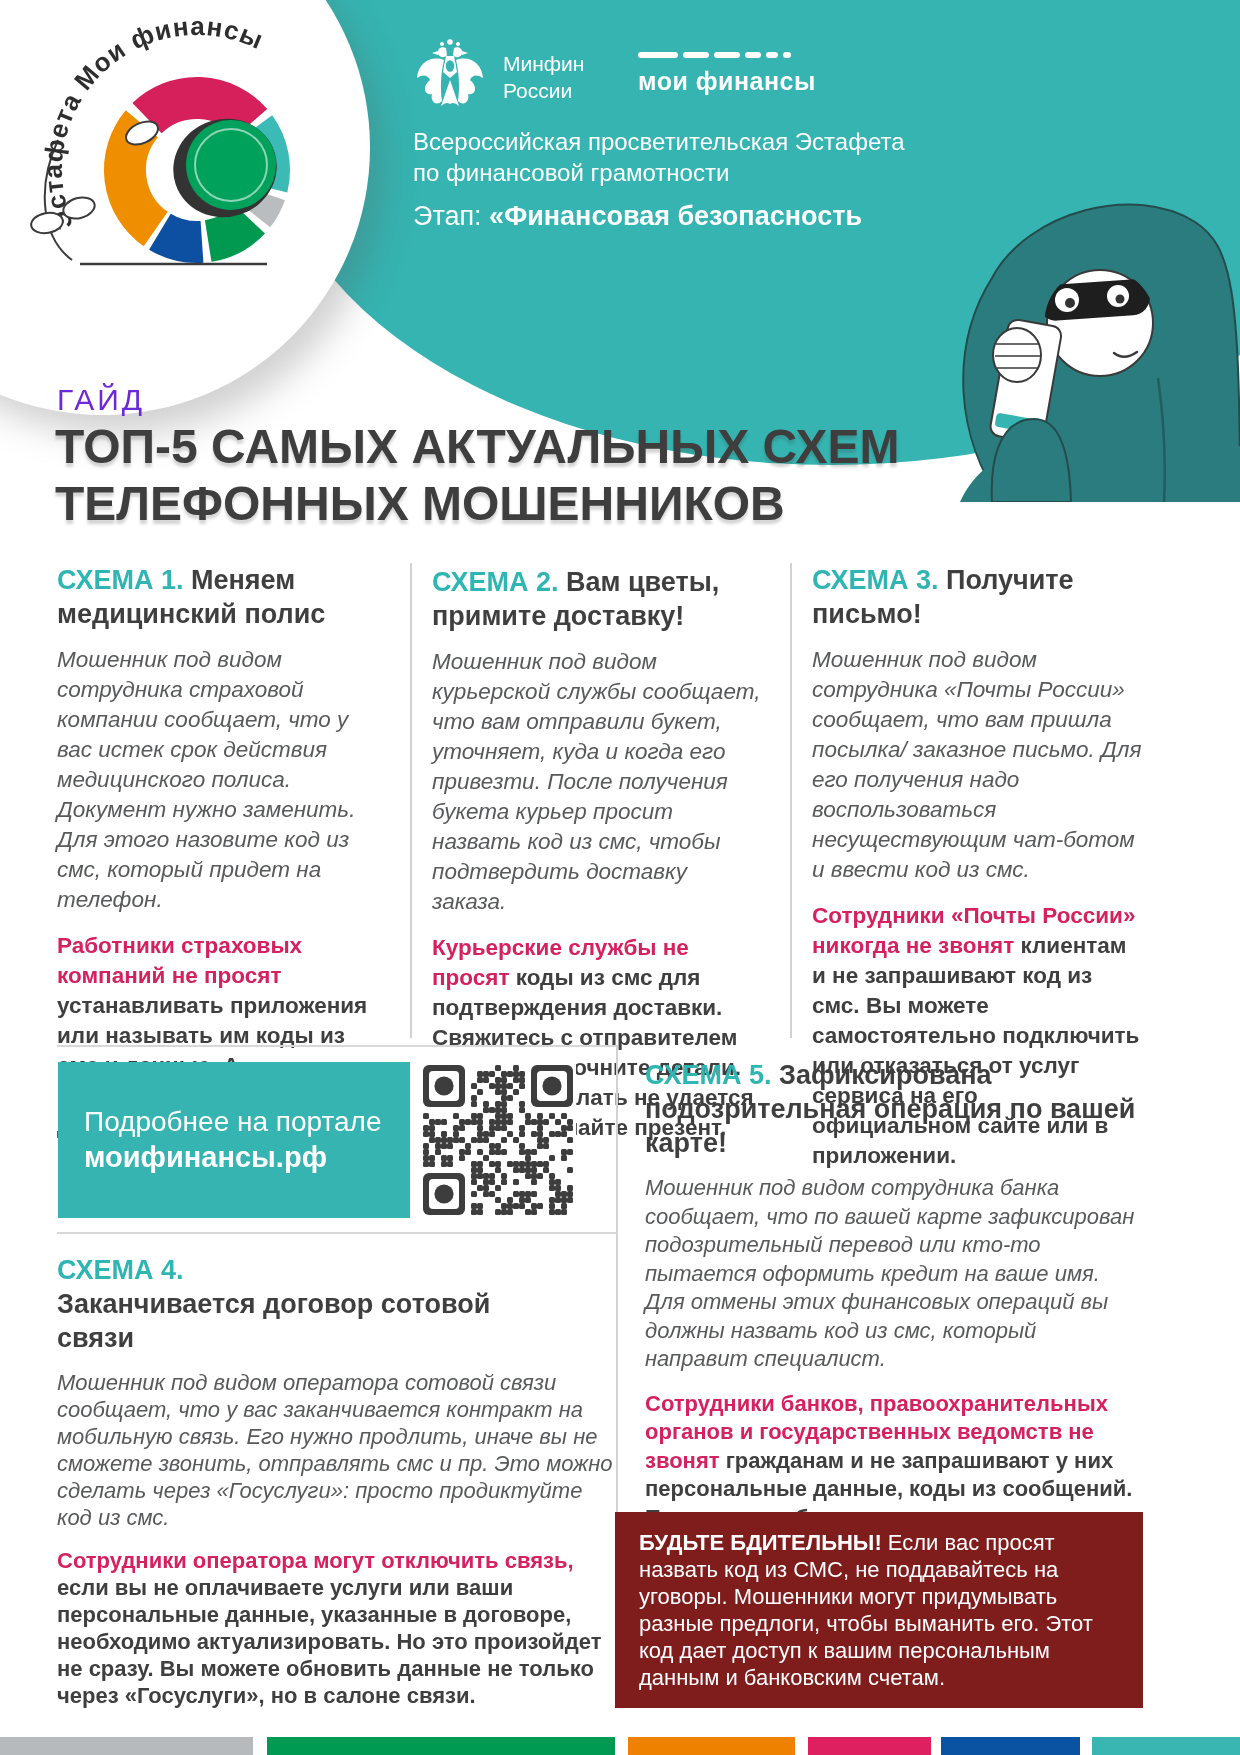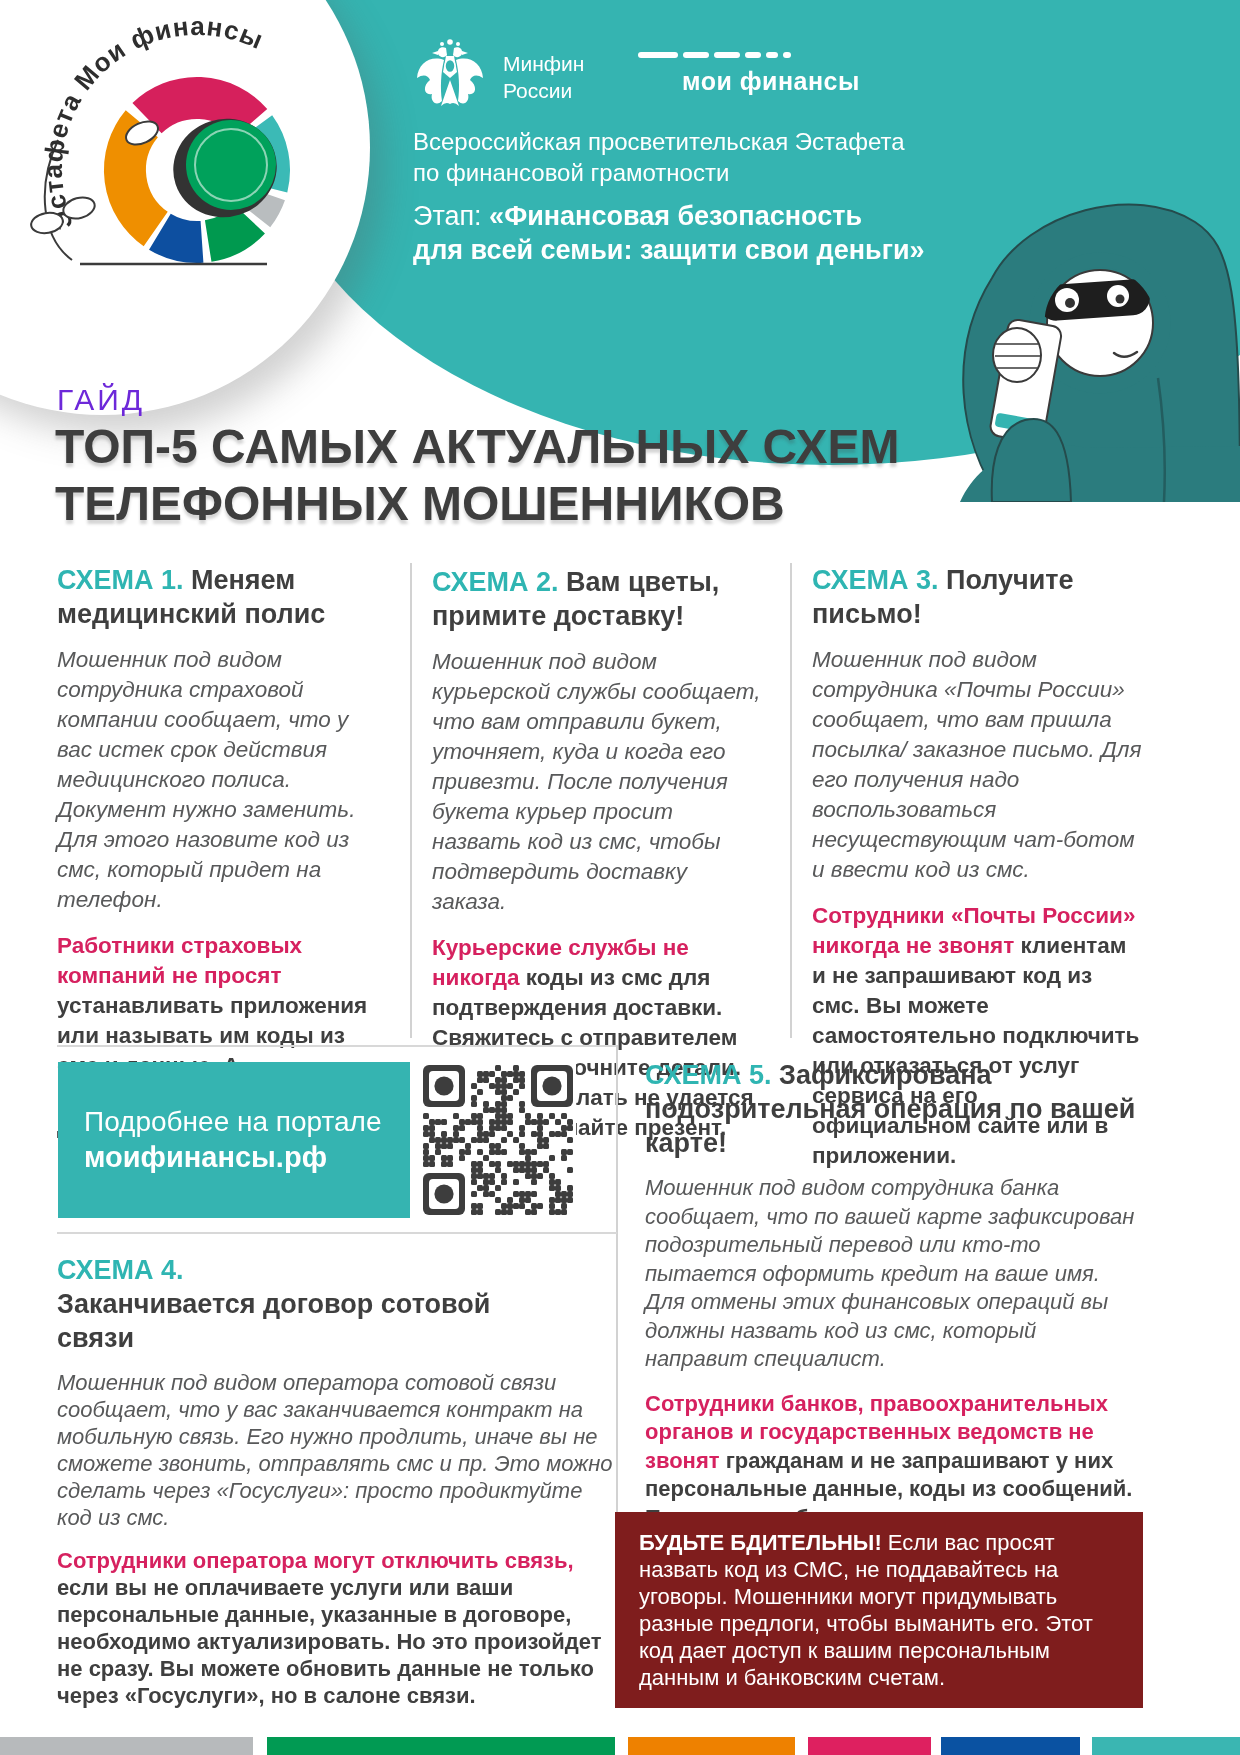--- a/index.html
+++ b/index.html
@@ -12,21 +12,21 @@
   #badge-circle{left:-165px;top:-120px;width:535px;height:535px;border-radius:50%;background:#fff;
                 box-shadow:14px 20px 35px rgba(90,90,90,.28);z-index:4;}
   #badge-art{left:12px;top:10px;z-index:5;}
   #crook{left:852px;top:170px;z-index:3;}
 
   #minfin-block{left:413px;top:36px;z-index:6;display:flex;align-items:flex-start;}
   #minfin-text{margin-left:16px;margin-top:14px;color:#fff;font-size:21px;line-height:27px;font-weight:400;}
   #mf-logo{left:638px;top:52px;z-index:6;}
   #mf-dashes{display:flex;gap:5px;align-items:center;height:6px;}
   #mf-dashes span{display:block;height:6px;border-radius:3px;background:#fff;}
-  #mf-name{color:#fff;font-weight:700;font-size:25px;margin-top:9px;letter-spacing:.5px;margin-left:44px;}
+  #mf-name{color:#fff;font-weight:700;font-size:25px;margin-top:9px;letter-spacing:.5px;}
 
   #hdr-sub{left:413px;top:126px;z-index:6;color:#fff;font-size:24px;line-height:31px;font-weight:400;}
   #hdr-stage{left:413px;top:199px;z-index:6;color:#fff;font-size:27px;line-height:34px;font-weight:400;}
   #hdr-stage b{font-weight:700;}
 
   
   #kicker{left:57px;top:383px;color:#6d28d9;font-size:30px;letter-spacing:3px;font-weight:500;z-index:6;}
   #h1{left:55px;top:418px;width:880px;color:#3e3e3e;font-size:48px;line-height:57px;font-weight:800;
       text-shadow:0 4px 3px rgba(60,60,60,.22);z-index:6;}
 
@@ -166,39 +166,38 @@
     </div>
     <div id="mf-name">мои финансы</div>
   </div>
 
   <div class="abs" id="hdr-sub">
     <div>Всероссийская просветительская Эстафета</div>
     <div>по финансовой грамотности</div>
   </div>
   <div class="abs" id="hdr-stage">
     <div><span>Этап: </span><b>«Финансовая безопасность</b></div>
-    <div><b>для всей семьи: защити свои деньги»</b></div>
   </div>
 
   <div class="abs" id="kicker">ГАЙД</div>
   <div class="abs" id="h1">
     <div>ТОП-5 САМЫХ АКТУАЛЬНЫХ СХЕМ</div>
     <div>ТЕЛЕФОННЫХ МОШЕННИКОВ</div>
   </div>
 
   <div class="abs scheme" id="s1">
     <h3><span class="lbl">СХЕМА 1.</span><span> Меняем медицинский полис</span></h3>
     <p class="desc">Мошенник под видом сотрудника страховой компании сообщает, что у вас истек срок действия медицинского полиса. Документ нужно заменить. Для этого назовите код из смс, который придет на телефон.</p>
     <p class="warn"><span class="lead">Работники страховых компаний не просят</span><span> устанавливать приложения или называть им коды из смс и данные. А медицинский полис действует бессрочно, и его не нужно менять.</span></p>
   </div>
   <div class="abs vrule" id="vr1"></div>
   <div class="abs scheme" id="s2">
     <h3><span class="lbl">СХЕМА 2.</span><span> Вам цветы, примите доставку!</span></h3>
     <p class="desc">Мошенник под видом курьерской службы сообщает, что вам отправили букет, уточняет, куда и когда его привезти. После получения букета курьер просит назвать код из смс, чтобы подтвердить доставку заказа.</p>
-    <p class="warn"><span class="lead">Курьерские службы не никогда</span><span> коды из смс для подтверждения доставки. Свяжитесь с отправителем подарка и уточните детали. Если это сделать не удается — не принимайте презент.</span></p>
+    <p class="warn"><span class="lead">Курьерские службы не просят</span><span> коды из смс для подтверждения доставки. Свяжитесь с отправителем подарка и уточните детали. Если это сделать не удается — не принимайте презент.</span></p>
   </div>
   <div class="abs vrule" id="vr2"></div>
   <div class="abs scheme" id="s3">
     <h3><span class="lbl">СХЕМА 3.</span><span> Получите письмо!</span></h3>
     <p class="desc">Мошенник под видом сотрудника «Почты России» сообщает, что вам пришла посылка/ заказное письмо. Для его получения надо воспользоваться несуществующим чат-ботом и ввести код из смс.</p>
     <p class="warn"><span class="lead">Сотрудники «Почты России» никогда не звонят</span><span> клиентам и не запрашивают код из смс. Вы можете самостоятельно подключить или отказаться от услуг сервиса на его официальном сайте или в приложении.</span></p>
   </div>
 
   <div class="abs hrule" id="hr1"></div>
   <div class="abs vrule" id="vr3"></div>

